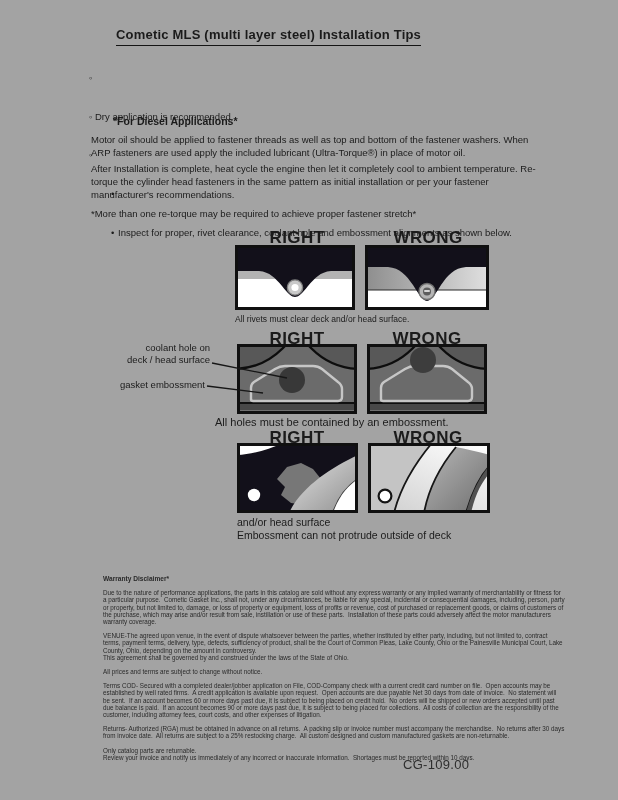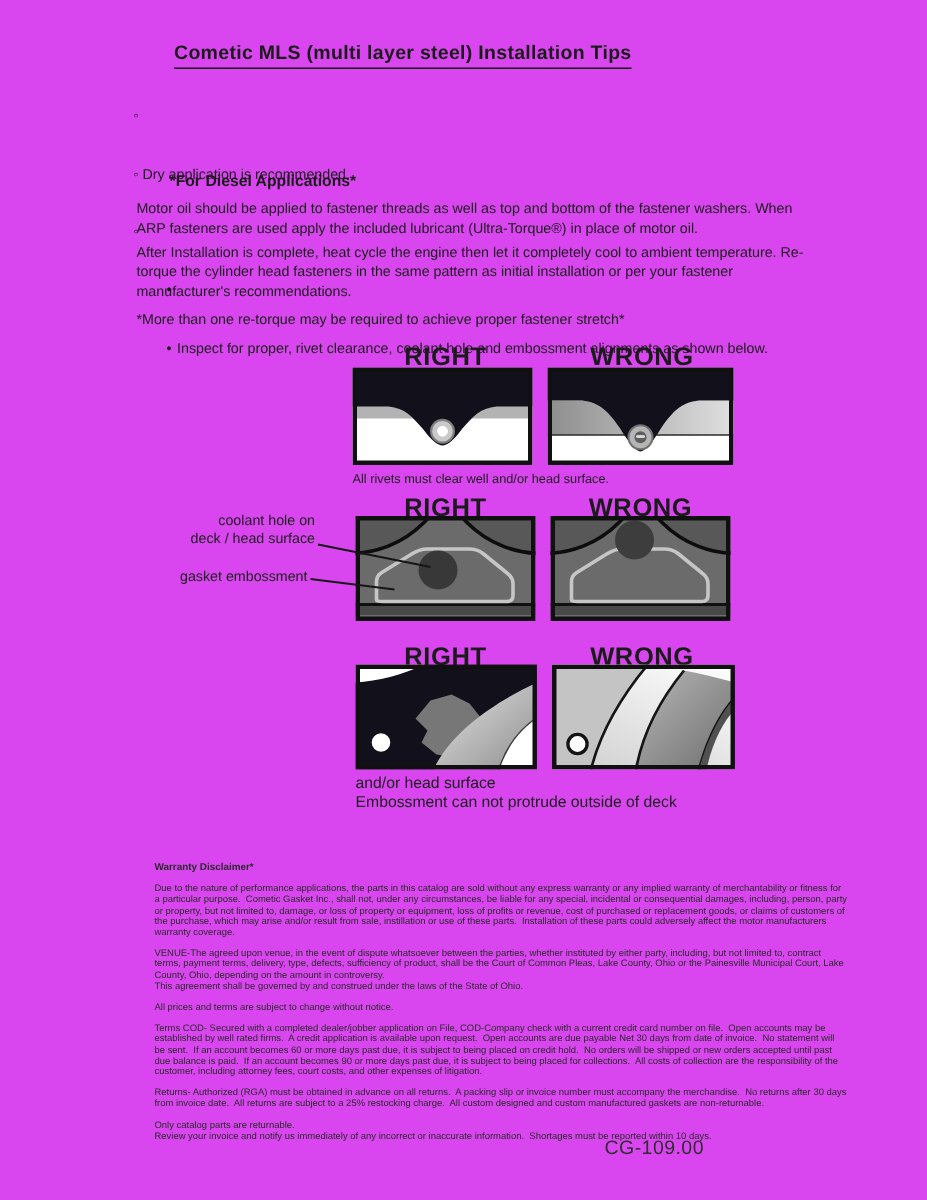--- a/index.html
+++ b/index.html
@@ -1,16 +1,16 @@
 <!DOCTYPE html>
 <html><head>
 <meta charset="utf-8">
 <style>
   html,body{margin:0;padding:0;background:#e9e9e9;}
-  #page{position:relative;width:618px;height:800px;background:#d946ef;margin:0 auto;
+  #page{position:relative;width:618px;height:800px;background:#a3a3a3;margin:0 auto;
         font-family:"Liberation Sans","DejaVu Sans",sans-serif;color:#1b1b1b;overflow:hidden;}
   .abs{position:absolute;}
   .title{font-size:13px;font-weight:bold;letter-spacing:.2px;border-bottom:1.5px solid #141414;padding-bottom:3px;white-space:nowrap;}
   .bullets{font-size:9.5px;line-height:12.9px;white-space:pre;}
   .b-row{display:flex;}
   .b-marker{width:6px;flex:0 0 auto;}
   .b-sub{padding-left:22px;}
   .b-sub .b-marker{width:7px;}
   .h-diesel{font-size:10.5px;font-weight:bold;white-space:nowrap;}
   .para{font-size:9.5px;line-height:13.2px;width:455px;white-space:pre-wrap;}
@@ -70,21 +70,21 @@
       <rect width="124" height="65" fill="#ffffff"></rect>
       <rect y="22" width="124" height="23" fill="url(#g1w)"></rect>
       <line x1="0" y1="45" x2="124" y2="45" stroke="#2a2a2a" stroke-width="1"></line>
       <path d="M0,0 H124 V22 H101 C89,23 83,30 76,40 C70,50 65,56 62,56 C59,56 54,50 48,40 C41,30 35,23 23,22 H0 Z" fill="#12101a"></path>
       <circle cx="62" cy="46.5" r="8" fill="#b5b5b5" stroke="#6f6f6f" stroke-width="1.4"></circle>
       <circle cx="62" cy="46.5" r="4" fill="#5d5d5d"></circle>
       <rect x="59" y="45" width="6" height="2" rx="1" fill="#d6d6d6"></rect>
       <rect x="1.5" y="1.5" width="121" height="62" fill="none" stroke="#101010" stroke-width="3"></rect>
     </svg>
   </div>
-  <div class="abs caption1" style="left:235px;top:314px;">All rivets must clear well and/or head surface.</div>
+  <div class="abs caption1" style="left:235px;top:314px;">All rivets must clear deck and/or head surface.</div>
 
   <div class="abs dlabel" style="left:237px;top:329px;">RIGHT</div>
   <div class="abs dlabel" style="left:367px;top:329px;">WRONG</div>
 
   <div class="abs ann" style="left:95px;top:342px;width:115px;">coolant hole on
 deck / head surface</div>
   <div class="abs ann" style="left:95px;top:379px;width:110px;">gasket embossment</div>
 
   <div class="abs" style="left:237px;top:344px;">
     <svg width="120" height="70" viewBox="0 0 120 70">
@@ -112,20 +112,21 @@
       <rect x="1.5" y="1.5" width="117" height="67" fill="none" stroke="#101010" stroke-width="3"></rect>
     </svg>
   </div>
 
   <div class="abs" style="left:95px;top:340px;pointer-events:none;">
     <svg width="210" height="80" viewBox="0 0 210 80">
       <line x1="117" y1="23" x2="192" y2="38" stroke="#161616" stroke-width="1.3"></line>
       <line x1="112" y1="46" x2="168" y2="53" stroke="#161616" stroke-width="1.3"></line>
     </svg>
   </div>
+  <div class="abs caption2" style="left:215px;top:416px;">All holes must be contained by an embossment.</div>
 
   <div class="abs dlabel" style="left:237px;top:428px;">RIGHT</div>
   <div class="abs dlabel" style="left:368px;top:428px;">WRONG</div>
 
   <div class="abs" style="left:237px;top:443px;">
     <svg width="121" height="70" viewBox="0 0 121 70">
       <defs>
         <linearGradient id="g3r" x1="0" y1="0" x2="1" y2="1">
           <stop offset="0" stop-color="#e4e4e4"></stop>
             <stop offset="1" stop-color="#8f8f8f"></stop>

